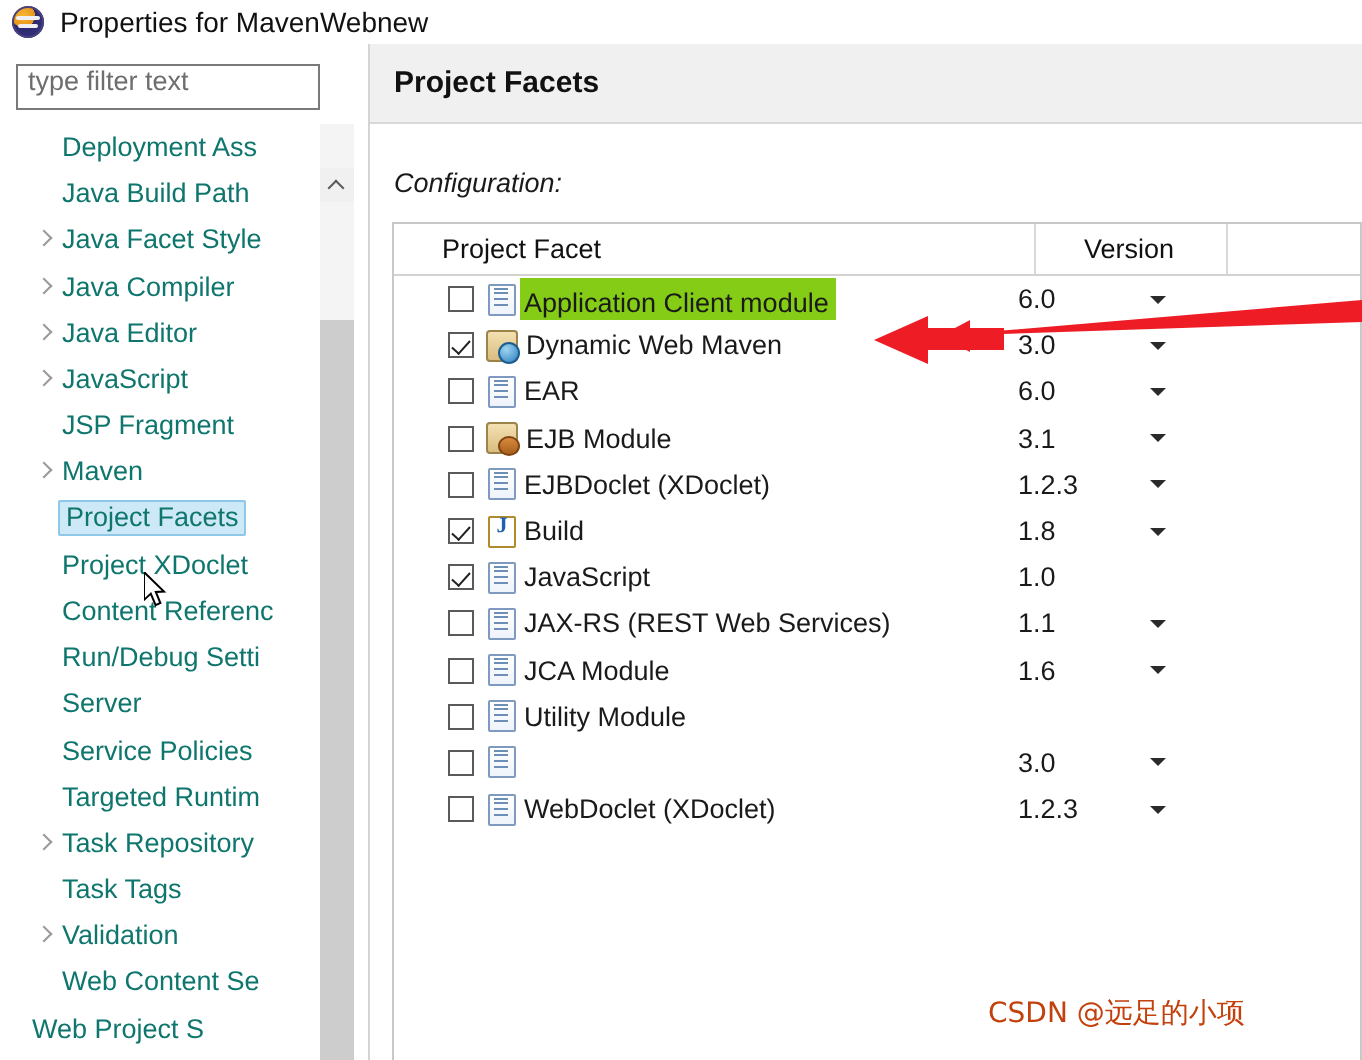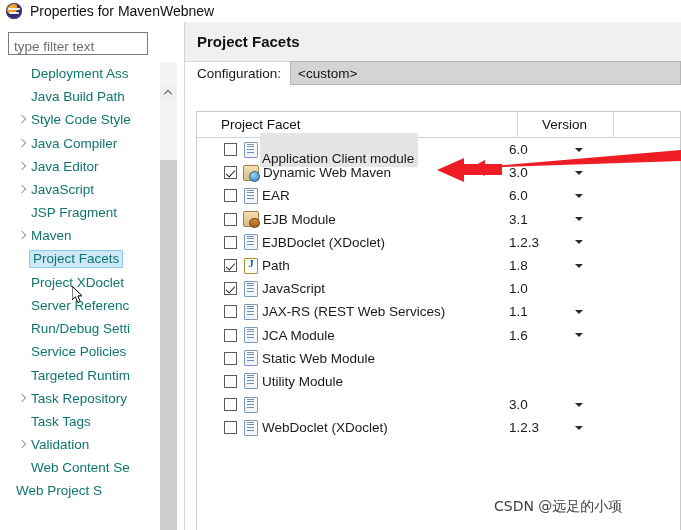--- a/index.html
+++ b/index.html
@@ -56,25 +56,25 @@
   }
 
   
   .left-panel {
     position: absolute; left: 0; top: 22px;
     width: 184px; height: 508px;
     background: #ffffff;
   }
   .filter-box {
     position: absolute; left: 8px; top: 10px;
-    width: 140px; height: 23px;
+    width: 152px; height: 23px;
     border: 1px solid #7a7a7a;
     background: #ffffff;
     box-sizing: border-box;
-    display: flex; align-items: flex-end;
+    display: flex; align-items: flex-start;
     padding-left: 5px;
     font-size: 13.5px;
     color: #6e6e6e;
   }
   .tree {
     position: absolute; left: 0; top: 40px;
     width: 184px; height: 468px;
     overflow: hidden;
   }
   .tree-row {
@@ -156,23 +156,23 @@
     border-bottom: 1px solid #d8d8d8;
     display: flex; align-items: center;
     padding-left: 12px;
     box-sizing: border-box;
   }
   .page-title {
     font-size: 15px; font-weight: bold;
     color: #111111;
   }
   .config-row {
-    position: absolute; left: 12px; top: 38px;
+    position: absolute; left: 12px; top: 62px;
     width: 484px; height: 26px;
-    display: flex; align-items: center;
+    display: flex; align-items: flex-start; font-style: italic;
   }
   .config-label {
     font-size: 13.5px; color: #1a1a1a;
     margin-right: 9px;
     white-space: nowrap;
   }
   .config-combo {
     flex: 1 1 auto;
     height: 24px;
     background: #d4d4d4;
@@ -306,22 +306,22 @@
     left: 0; top: -2px;
     width: 12px;
     text-align: center;
     font-size: 11px;
     font-weight: bold;
     color: #2060b0;
     font-family: "Liberation Serif", serif;
   }
   .fname { white-space: nowrap; }
   .frow.sel .fname {
-    background: #e5e5e5;
-    padding: 18px 4px 1px 2px;
+    background: #84cc16;
+    padding: 5px 4px 1px 2px;
     margin-left: -2px;
   }
   .fver {
     position: absolute;
     left: 312px;
     white-space: nowrap;
   }
   .fcaret {
     position: absolute;
     left: 378px;
@@ -337,21 +337,21 @@
     left: 430px; top: 150px;
     width: 251px; height: 36px;
     pointer-events: none;
   }
 
   
   .watermark {
     position: absolute;
     left: 494px; top: 498px;
     font-size: 14px;
-    color: #404040;
+    color: #c2410c;
     white-space: nowrap;
     font-family: "DejaVu Sans", sans-serif;
   }
 
   
   .cursor {
     position: absolute;
     left: 72px; top: 286px;
     width: 12px; height: 19px;
     pointer-events: none;
@@ -375,21 +375,21 @@
         <div class="tree-row">
           <span class="tw"></span>
           <span class="tree-label">Deployment Ass</span>
         </div>
         <div class="tree-row">
           <span class="tw"></span>
           <span class="tree-label">Java Build Path</span>
         </div>
         <div class="tree-row">
           <span class="tw has"></span>
-          <span class="tree-label">Style Code Style</span>
+          <span class="tree-label">Java Facet Style</span>
         </div>
         <div class="tree-row">
           <span class="tw has"></span>
           <span class="tree-label">Java Compiler</span>
         </div>
         <div class="tree-row">
           <span class="tw has"></span>
           <span class="tree-label">Java Editor</span>
         </div>
         <div class="tree-row">
@@ -407,25 +407,29 @@
         <div class="tree-row selected">
           <span class="tw"></span>
           <span class="tree-label">Project Facets</span>
         </div>
         <div class="tree-row">
           <span class="tw"></span>
           <span class="tree-label">Project XDoclet</span>
         </div>
         <div class="tree-row">
           <span class="tw"></span>
-          <span class="tree-label">Server Referenc</span>
+          <span class="tree-label">Content Referenc</span>
         </div>
         <div class="tree-row">
           <span class="tw"></span>
           <span class="tree-label">Run/Debug Setti</span>
+        </div>
+        <div class="tree-row">
+          <span class="tw"></span>
+          <span class="tree-label">Server</span>
         </div>
         <div class="tree-row">
           <span class="tw"></span>
           <span class="tree-label">Service Policies</span>
         </div>
         <div class="tree-row">
           <span class="tw"></span>
           <span class="tree-label">Targeted Runtim</span>
         </div>
         <div class="tree-row">
@@ -457,23 +461,20 @@
 
   <div class="panel-divider"></div>
 
   <div class="right-panel">
     <div class="page-title-bar">
       <div class="page-title">Project Facets</div>
     </div>
 
     <div class="config-row">
       <div class="config-label">Configuration:</div>
-      <div class="config-combo">
-        <span>&lt;custom&gt;</span>
-      </div>
     </div>
 
     <div class="facet-table">
       <div class="table-head">
         <div class="th th-facet">Project Facet</div>
         <div class="th th-version">Version</div>
         <div class="th th-rest"></div>
       </div>
       <div class="table-body" id="table-body">
           <div class="frow sel">
@@ -507,21 +508,21 @@
           <div class="frow">
             <span class="cb"></span>
             <span class="ficon doc"></span>
             <span class="fname">EJBDoclet (XDoclet)</span>
             <span class="fver">1.2.3</span>
             <span class="fcaret"></span>
           </div>
           <div class="frow">
             <span class="cb checked"></span>
             <span class="ficon java"></span>
-            <span class="fname">Path</span>
+            <span class="fname">Build</span>
             <span class="fver">1.8</span>
             <span class="fcaret"></span>
           </div>
           <div class="frow">
             <span class="cb checked"></span>
             <span class="ficon doc"></span>
             <span class="fname">JavaScript</span>
             <span class="fver">1.0</span>
           </div>
           <div class="frow">
@@ -530,26 +531,20 @@
             <span class="fname">JAX-RS (REST Web Services)</span>
             <span class="fver">1.1</span>
             <span class="fcaret"></span>
           </div>
           <div class="frow">
             <span class="cb"></span>
             <span class="ficon doc"></span>
             <span class="fname">JCA Module</span>
             <span class="fver">1.6</span>
             <span class="fcaret"></span>
-          </div>
-          <div class="frow">
-            <span class="cb"></span>
-            <span class="ficon doc"></span>
-            <span class="fname">Static Web Module</span>
-            <span class="fver"></span>
           </div>
           <div class="frow">
             <span class="cb"></span>
             <span class="ficon doc"></span>
             <span class="fname">Utility Module</span>
             <span class="fver"></span>
           </div>
           <div class="frow">
             <span class="cb"></span>
             <span class="ficon doc"></span>

